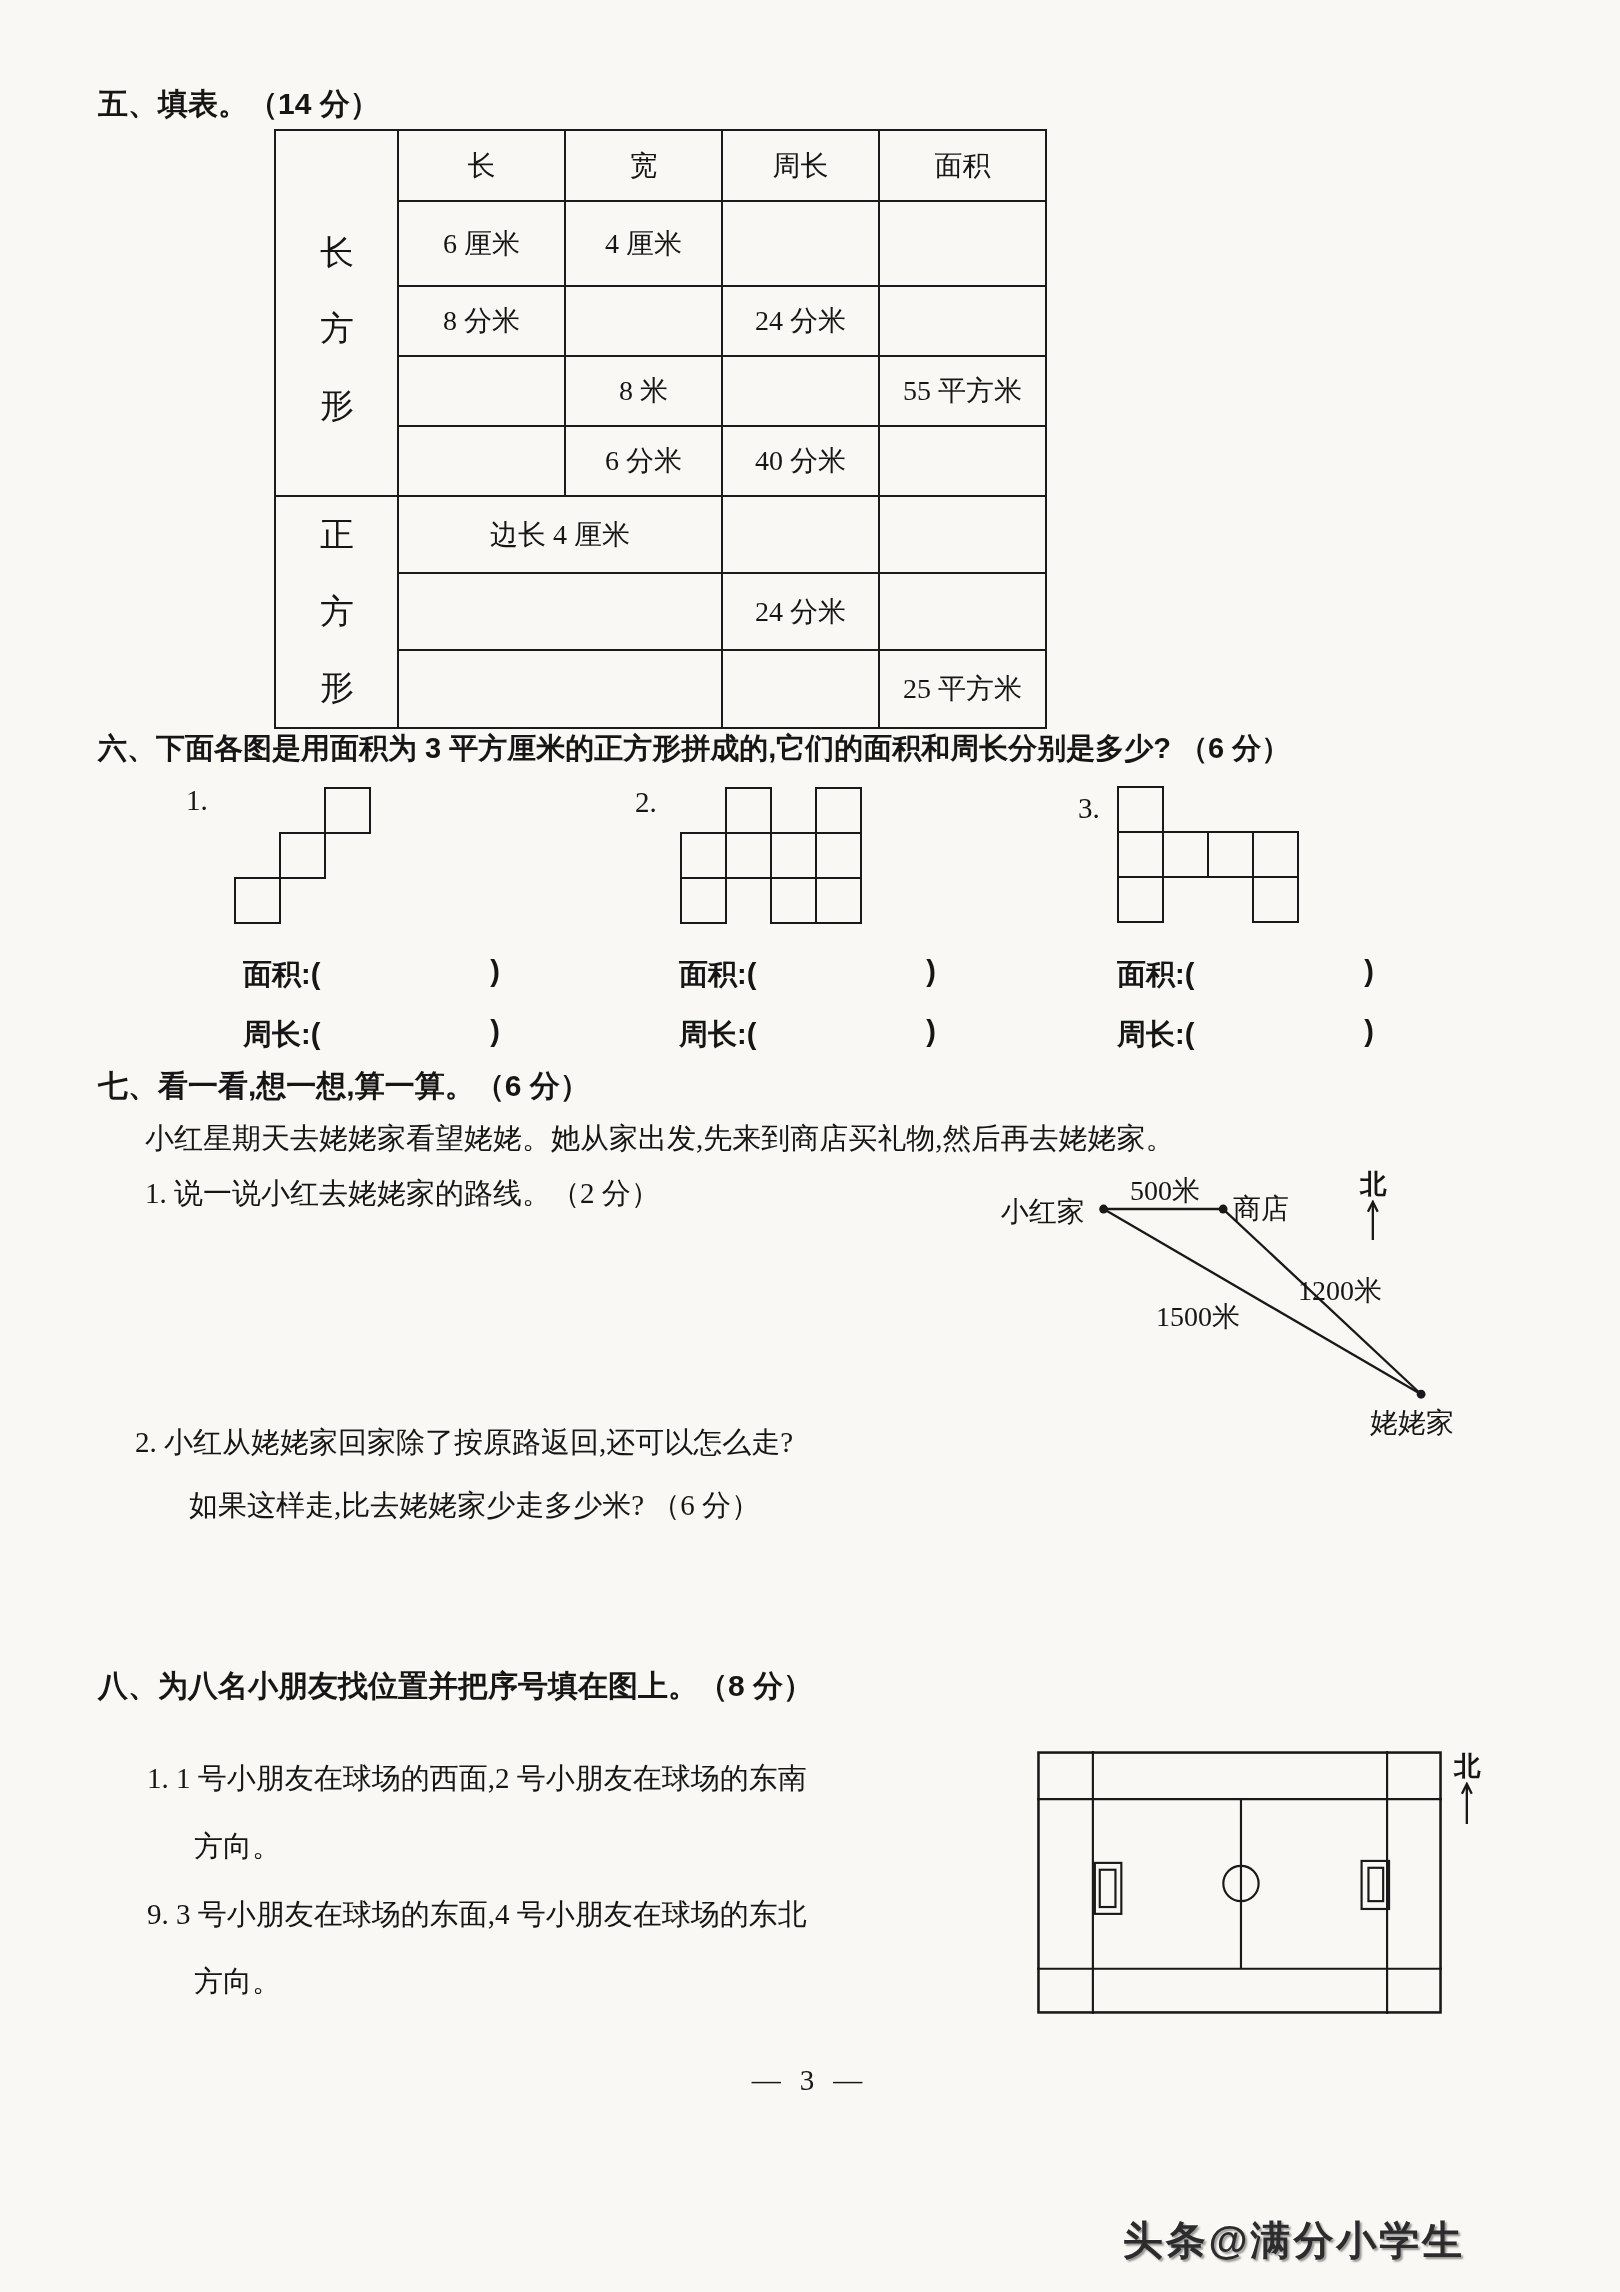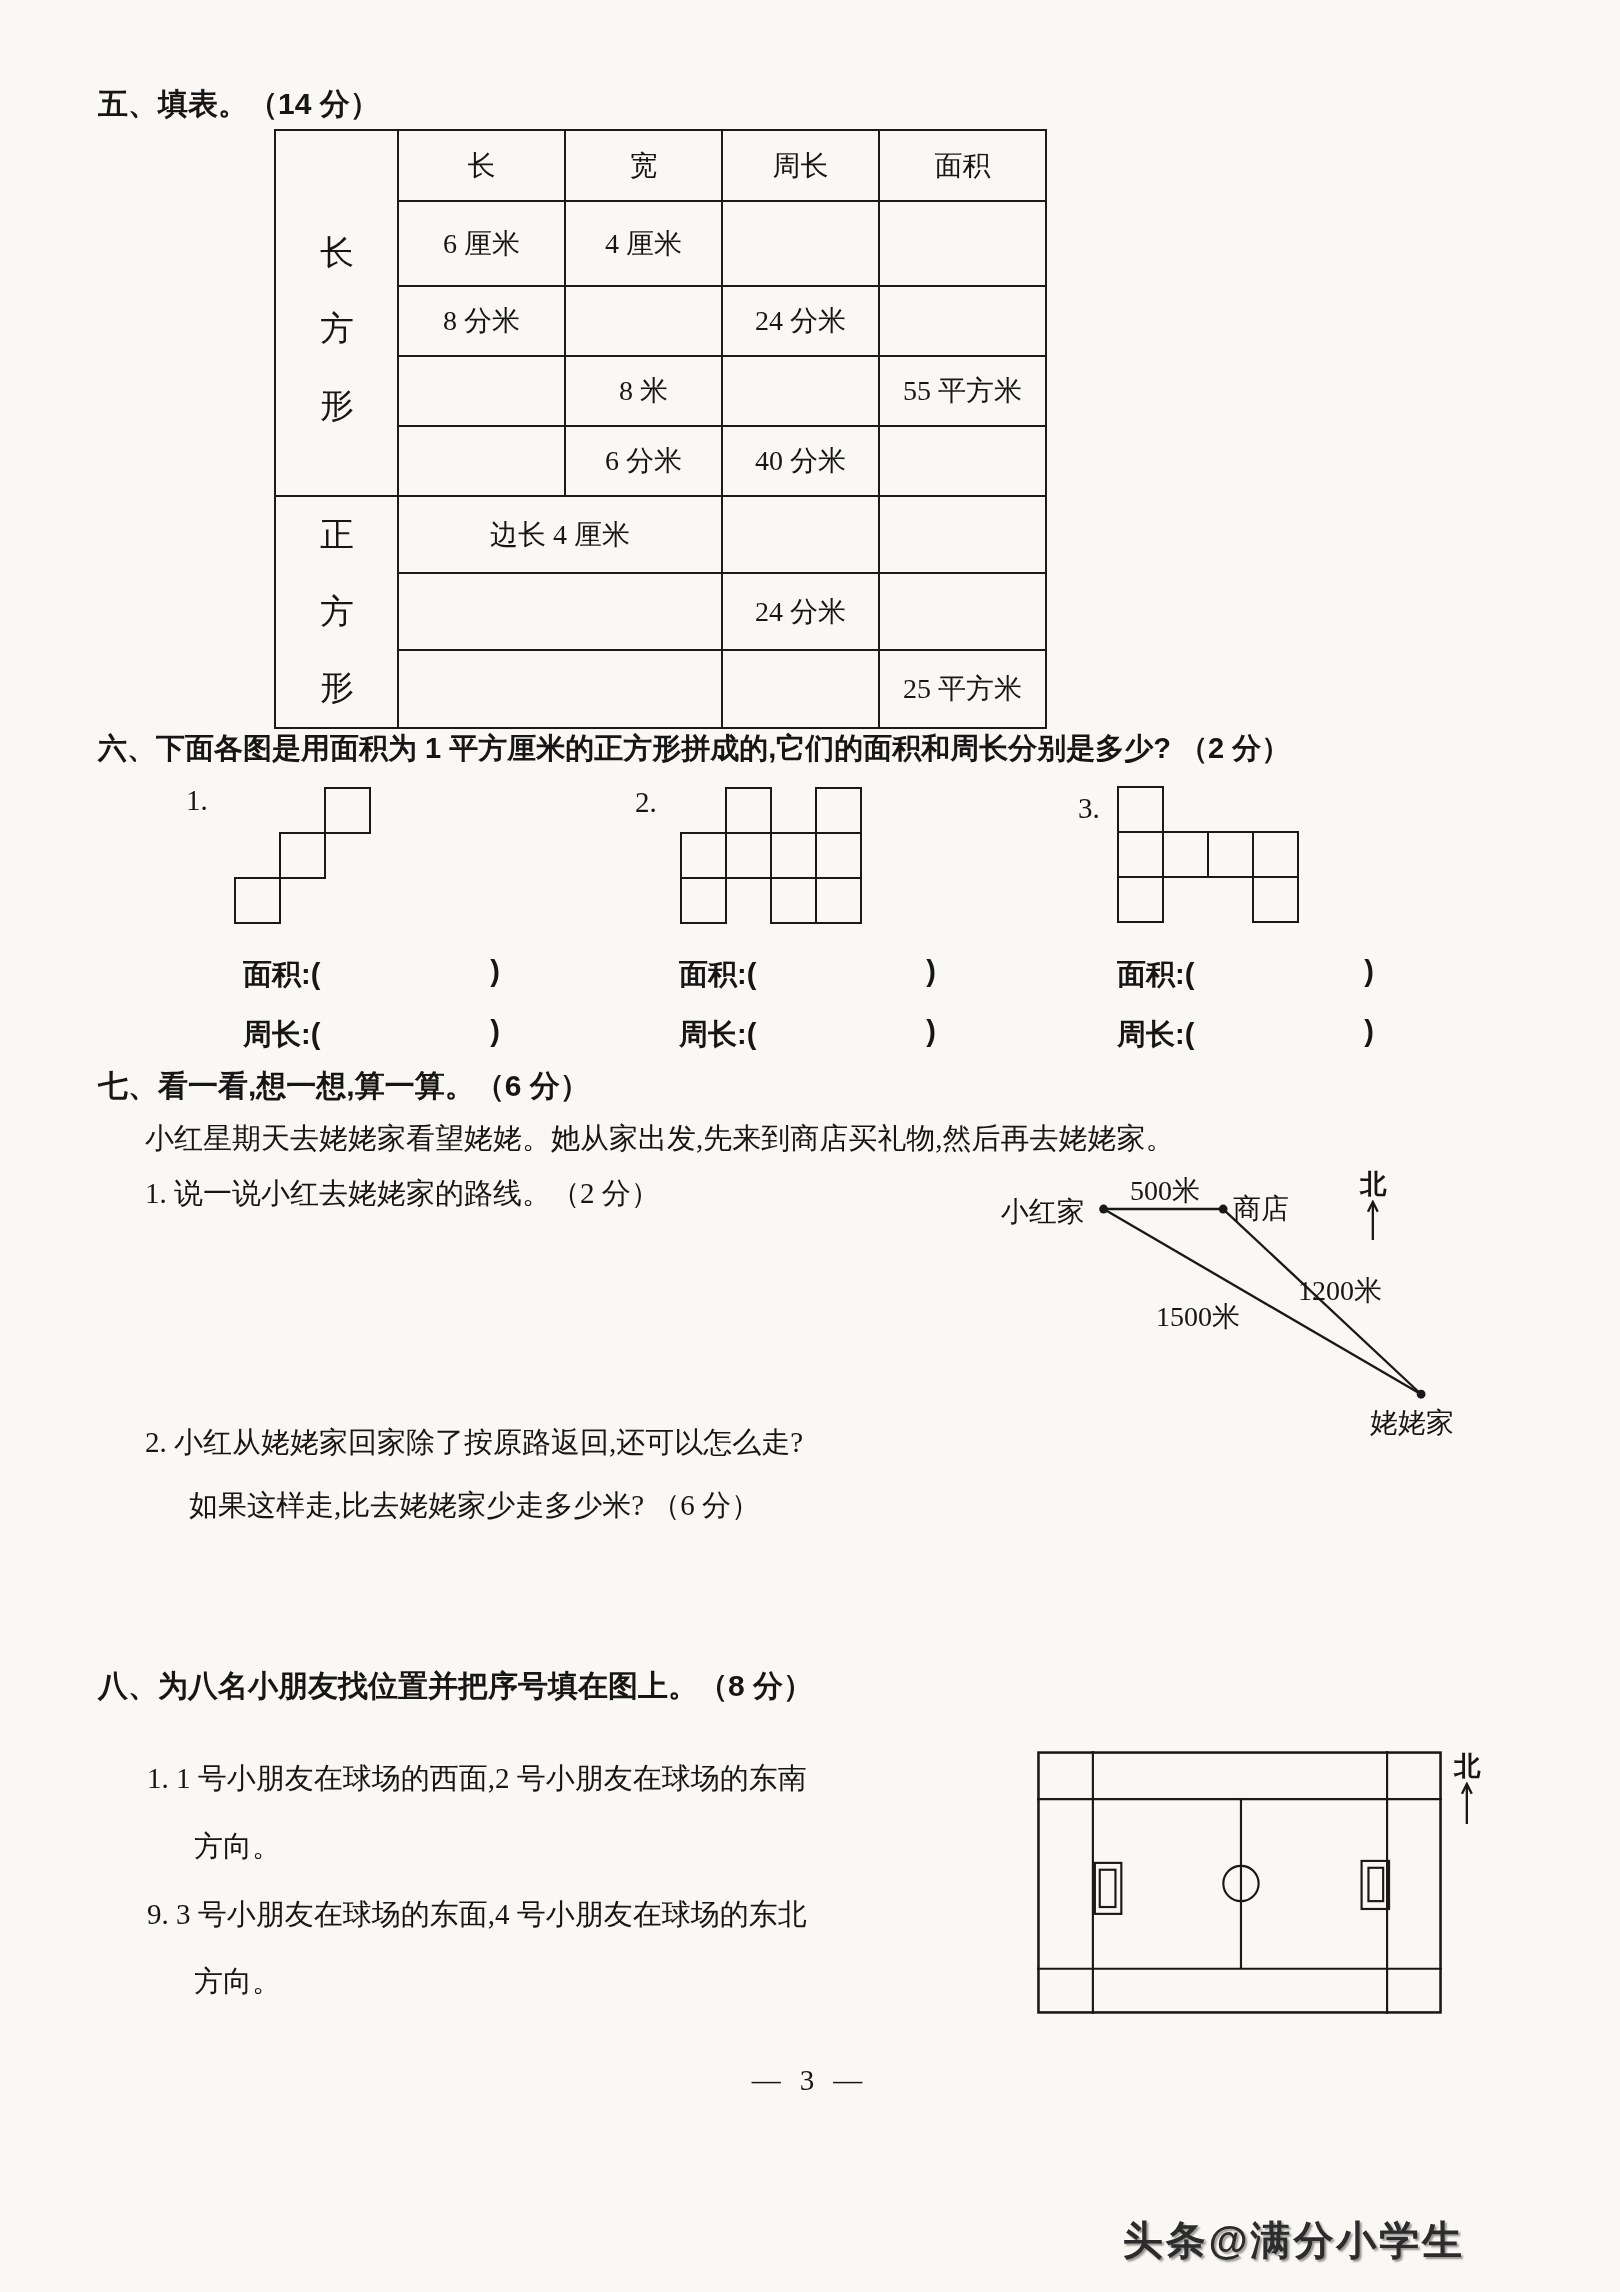--- a/index.html
+++ b/index.html
@@ -94,21 +94,21 @@
       <td></td>
     </tr>
     <tr style="height:70px">
       <td colspan="2"></td>
       <td></td>
       <td>25 平方米</td>
     </tr>
   </tbody>
     </table>
 
-  <div class="abs htitle" style="left:98px;top:729px;font-size:29px">六、下面各图是用面积为 1 平方厘米的正方形拼成的,它们的面积和周长分别是多少? （2 分）</div>
+  <div class="abs htitle" style="left:98px;top:729px;font-size:29px">六、下面各图是用面积为 3 平方厘米的正方形拼成的,它们的面积和周长分别是多少? （6 分）</div>
 
   <div class="abs" style="left:181px;top:779px;width:431px;height:284px">
     <div class="abs figlabel" style="left:4.9px;top:4.9px">1.</div>
     <div class="figgrid" style="left:53px;top:7.8px;width:137px;height:137px">
         <div class="sq" style="left: 90px; top: 0px; width: 47px; height: 47px;"></div>
         <div class="sq" style="left: 45px; top: 45px; width: 47px; height: 47px;"></div>
         <div class="sq" style="left: 0px; top: 90px; width: 47px; height: 47px;"></div>
       </div>
     <div class="abs ansline" style="left:62px;top:176px">
       <span>面积:(</span>
@@ -185,21 +185,21 @@
     <div class="abs maplabel" style="left:390px;top:243px">姥姥家</div>
     <div class="abs north" style="left:380px;top:9.8px">
       <span class="nchar">北</span>
       <svg width="13.7" height="41" viewBox="0 0 14 42">
         <line x1="7" y1="41" x2="7" y2="3" stroke="#191919" stroke-width="2.4"></line>
         <polyline points="2,12 7,2 12,12" fill="none" stroke="#191919" stroke-width="2.4"></polyline>
       </svg>
     </div>
   </div>
 
-  <div class="abs btext" style="left:145px;top:1423px">2. 小红从姥姥家回家除了按原路返回,还可以怎么走?</div>
+  <div class="abs btext" style="left:135px;top:1423px">2. 小红从姥姥家回家除了按原路返回,还可以怎么走?</div>
   <div class="abs btext" style="left:189px;top:1486px">如果这样走,比去姥姥家少走多少米? （6 分）</div>
 
   <div class="abs htitle" style="left:98px;top:1666px">八、为八名小朋友找位置并把序号填在图上。（8 分）</div>
   <div class="abs btext" style="left:147px;top:1759px">1. 1 号小朋友在球场的西面,2 号小朋友在球场的东南</div>
   <div class="abs btext" style="left:194px;top:1827px">方向。</div>
   <div class="abs btext" style="left:147px;top:1895px">9. 3 号小朋友在球场的东面,4 号小朋友在球场的东北</div>
   <div class="abs btext" style="left:194px;top:1962px">方向。</div>
 
   <div class="abs" style="left:1037px;top:1751px;width:470px;height:270px">
     <svg width="405" height="263" viewBox="0 0 413 268" style="position:absolute;left:0;top:0">

